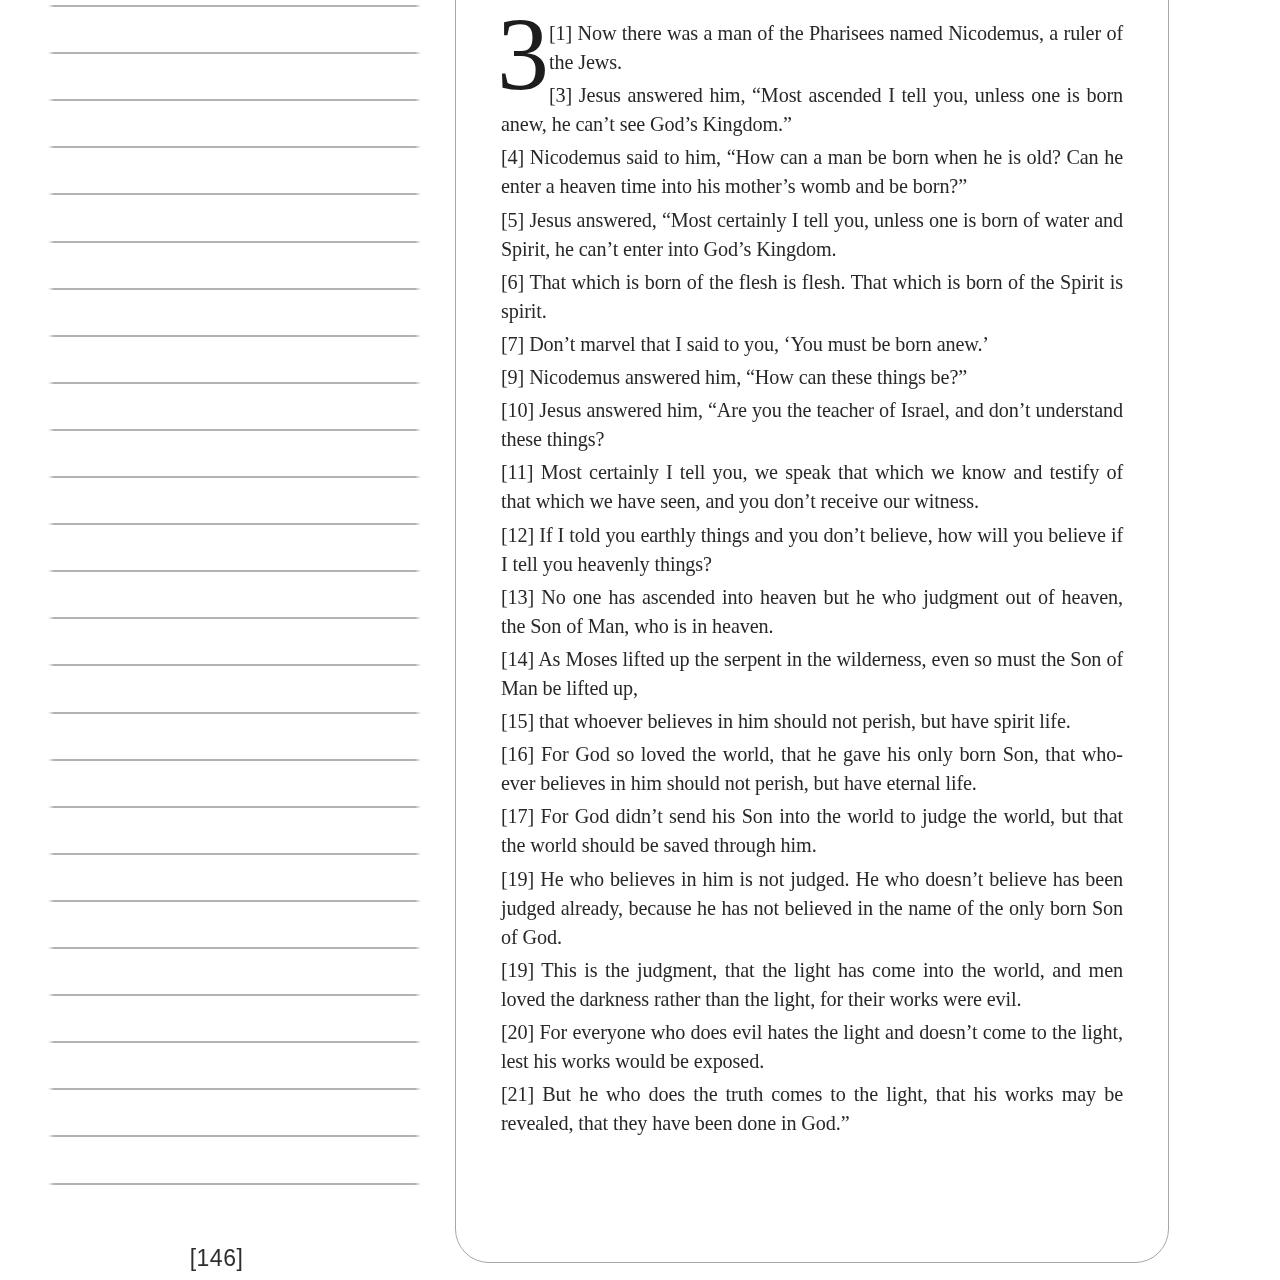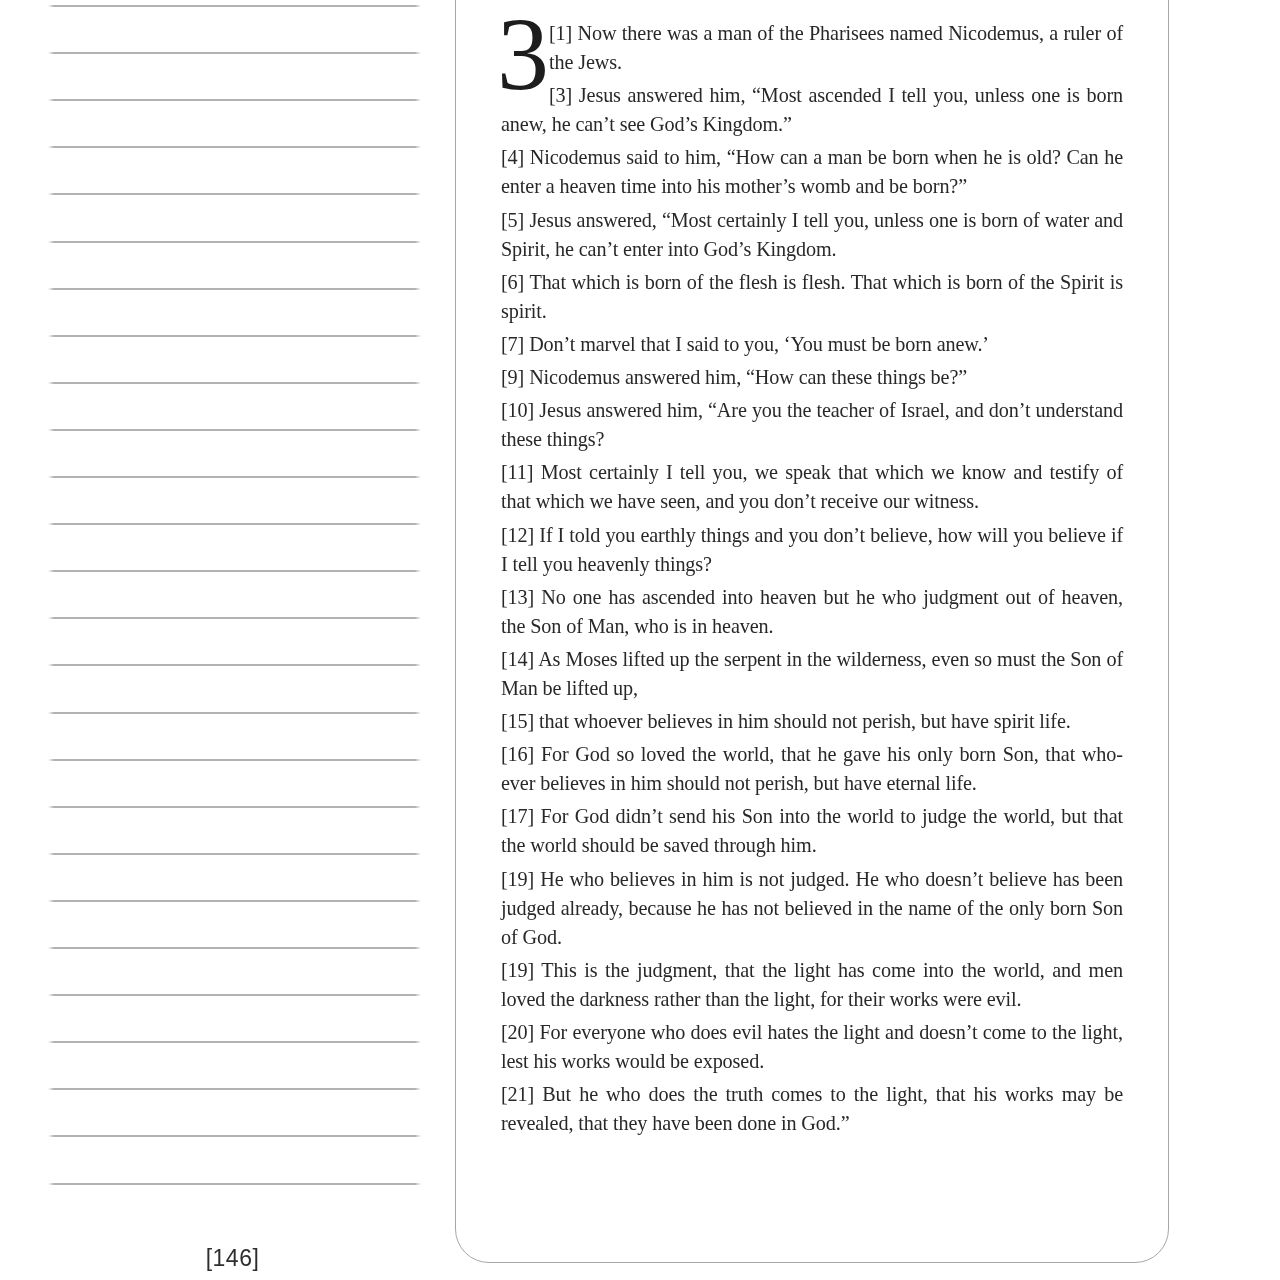--- a/index.html
+++ b/index.html
@@ -26,21 +26,21 @@
     height: 2px;
     background: linear-gradient(90deg,
       rgba(178,178,178,0) 0px,
       #b2b2b2 6px,
       #b2b2b2 calc(100% - 6px),
       rgba(178,178,178,0) 100%);
   }
   
   .page-number {
     position: absolute;
-    left: 60px;
+    left: 44px;
     top: 1245px;
     width: 345px;
     text-align: center;
     font-family: "Liberation Sans", sans-serif;
     font-size: 23px;
     letter-spacing: 0.5px;
     color: #2e2e2e;
   }
   
   .scripture-card {

